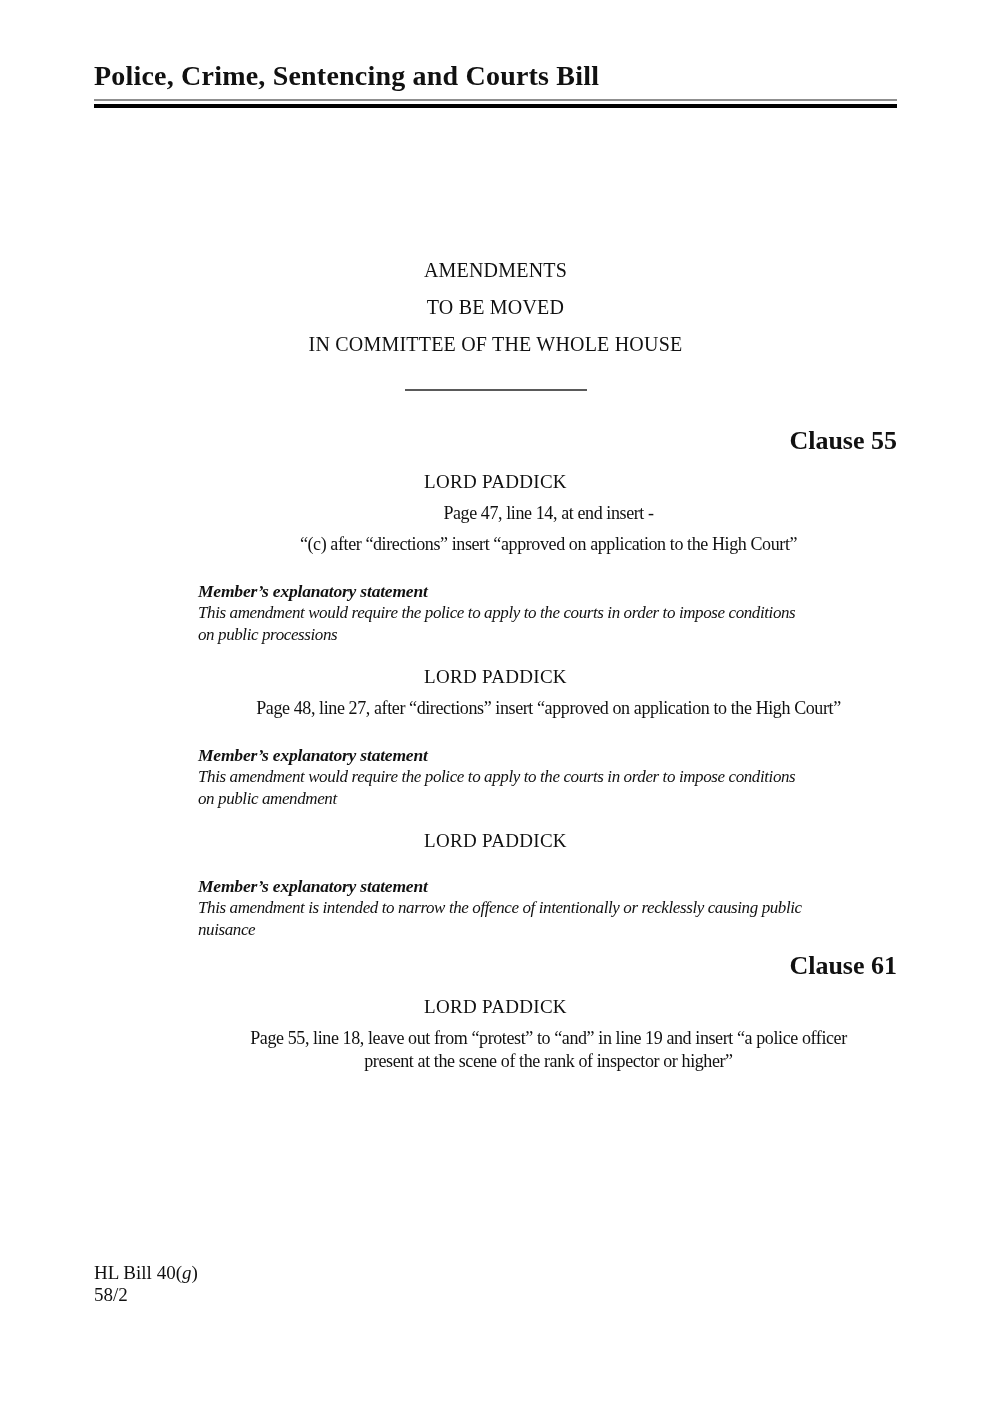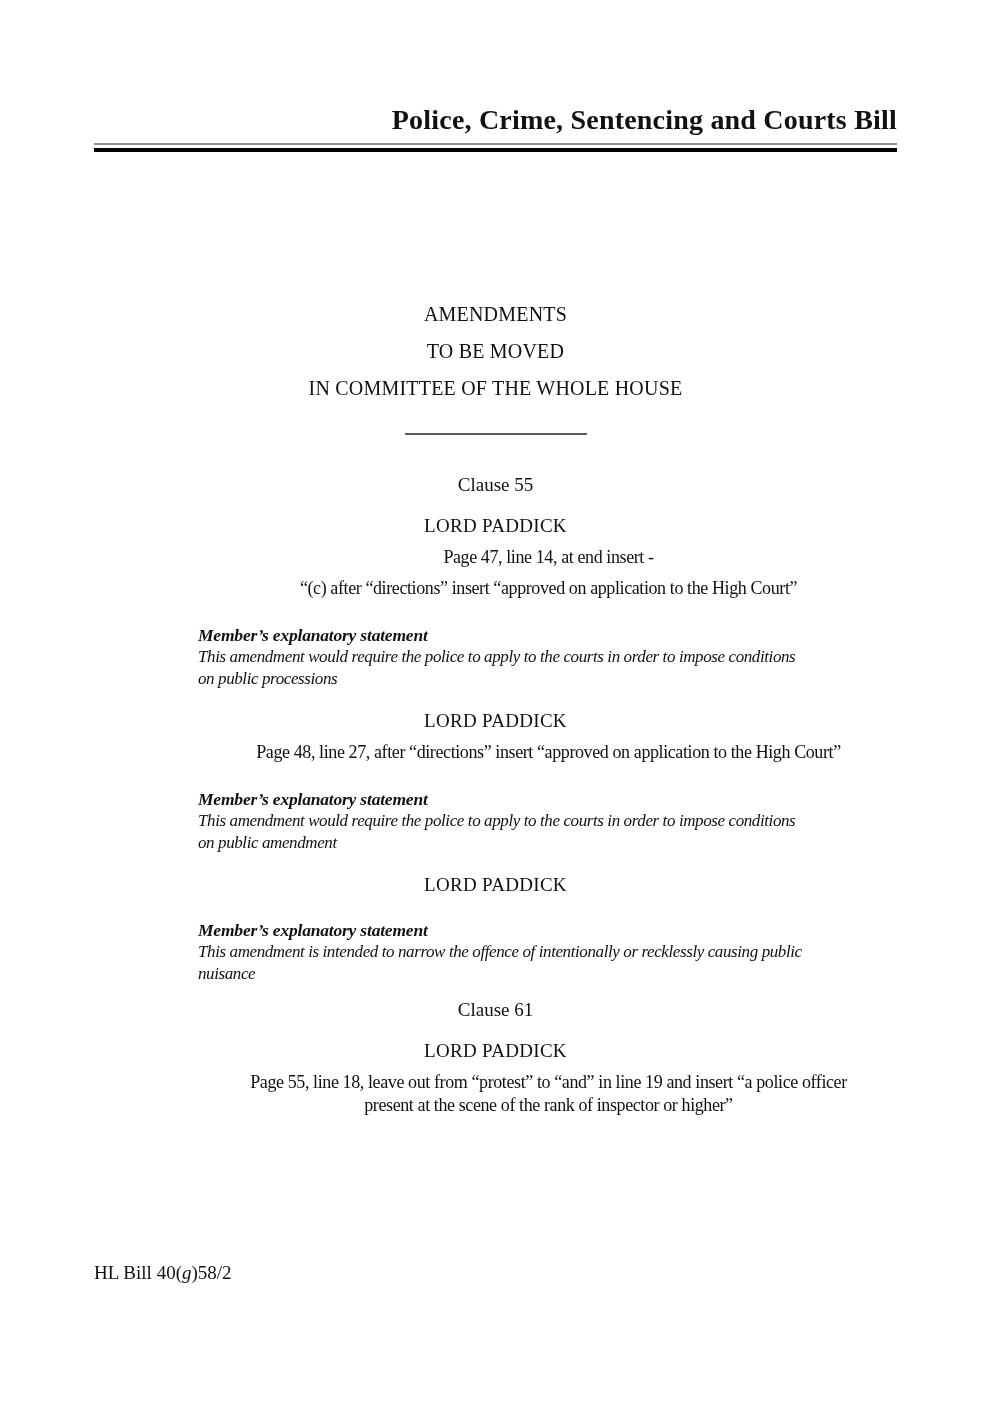--- a/index.html
+++ b/index.html
@@ -9,22 +9,22 @@
     height: 1401px;
     margin: 0 auto;
     background: #ffffff;
     font-family: "Liberation Serif", serif;
     color: #111111;
     overflow: hidden;
   }
   .content { padding: 0 94px; }
 
   .doc-title {
-    padding-top: 104px;
-    text-align: right;
+    padding-top: 60px;
+    text-align: left;
     font-weight: bold;
     font-size: 28px;
     line-height: 32px;
     letter-spacing: 0.2px;
   }
   .rule-thin  { height: 2px; background: #8f8f8f; margin-top: 7px; }
   .rule-thick { height: 4px; background: #000000; margin-top: 3px; }
 
   .preamble { margin-top: 152px; text-align: center; }
   .preamble-line {
@@ -35,23 +35,23 @@
   }
 
   .separator {
     width: 182px;
     margin: 35px auto 0 auto;
     border-top: 2px solid #5a5a5a;
   }
 
   .clause-heading {
     margin-top: 40px;
-    text-align: center;
-    font-weight: normal;
-    font-size: 19px;
+    text-align: right;
+    font-weight: bold;
+    font-size: 26px;
     line-height: 20px;
   }
   .clause-heading.follow { margin-top: 15px; }
 
   .mover {
     margin-top: 21px;
     text-align: center;
     font-size: 19px;
     line-height: 20px;
     letter-spacing: 0.3px;
@@ -81,23 +81,24 @@
     letter-spacing: -0.4px;
     white-space: nowrap;
   }
 
   .footer {
     position: absolute;
     left: 94px;
     right: 82px;
     top: 1262px;
     display: flex;
-    justify-content: flex-start;
+    justify-content: space-between;
     font-size: 19px;
     line-height: 22px;
+    flex-direction: column;
   }
   .footer .ital { font-style: italic; }
 </style>
 </head>
 <body>
 
 <div class="page">
   <div class="content">
 
     <div class="doc-title">Police, Crime, Sentencing and Courts Bill</div>

